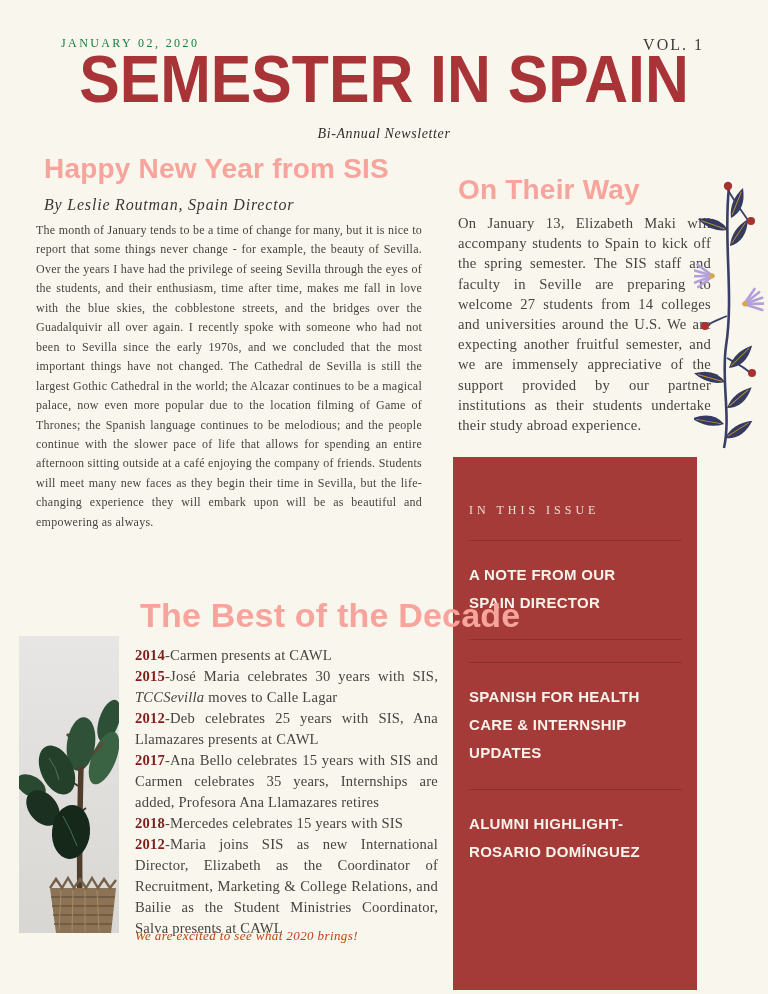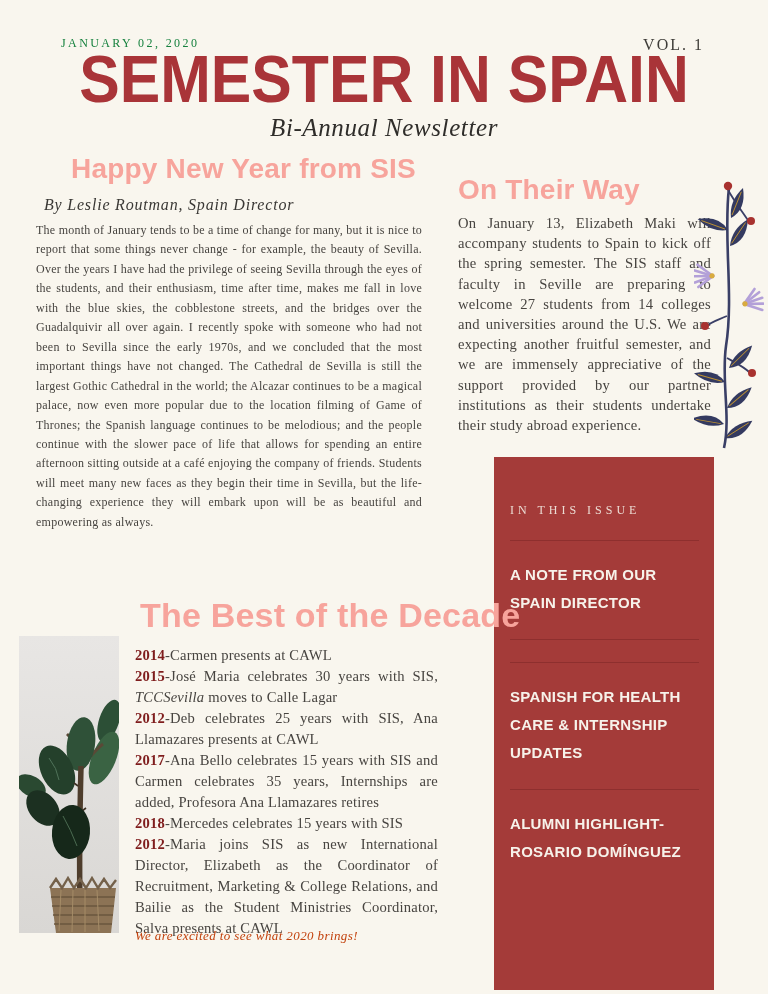--- a/index.html
+++ b/index.html
@@ -21,43 +21,42 @@
   .abs{position:absolute;}
   .issue-date{left:61px;top:36px;font-size:12px;letter-spacing:2.4px;color:#15803d;}
   .vol{right:64px;top:36px;font-size:16px;letter-spacing:2px;color:#3e3c38;}
   .masthead-title{
     left:0;right:0;top:46px;text-align:center;
     font-family:"Liberation Sans",sans-serif;font-weight:700;font-size:66px;line-height:1;
     color:var(--title-red);letter-spacing:0px;white-space:nowrap;
     transform:scaleX(0.92);transform-origin:50% 0;
   }
   .masthead-subtitle{
-    left:0;right:0;top:114px;text-align:center;font-style:italic;font-size:25px;
+    left:0;right:0;top:126px;text-align:center;font-style:italic;font-size:14px;
     letter-spacing:0.6px;color:#2f2d2a;
   }
   h2.pink{
     font-family:"Liberation Sans",sans-serif;font-weight:700;color:var(--heading-pink);
     white-space:nowrap;letter-spacing:0.2px;
   }
-  .h2-left{left:44px;top:153px;font-size:28px;margin-left:27px;}
+  .h2-left{left:44px;top:153px;font-size:28px;}
   .byline{left:44px;top:196px;font-style:italic;font-size:16px;letter-spacing:0.8px;color:#3a3835;}
   .article-body{
     left:36px;top:221px;width:386px;font-size:12px;line-height:19.45px;
     text-align:justify;letter-spacing:0.25px;
   }
   .h2-otw{left:458px;top:174px;font-size:28px;}
   .otw-body{
     left:458px;top:213px;width:253px;font-size:14.6px;line-height:20.2px;
     text-align:justify;letter-spacing:0.25px;
   }
   .flower{left:694px;top:176px;width:70px;height:274px;}
   .redbox{
-    left:453px;top:457px;width:220px;height:533px;background:var(--sidebar-red);
+    left:453px;top:457px;width:244px;height:533px;background:var(--sidebar-red);
     padding:46px 15px 0 16px;
-    margin-left:41px;
   }
   .issue-label{
     font-family:"Liberation Serif",serif;font-size:12px;letter-spacing:4px;
     color:#ecdcd4;
   }
   .issue-divider{height:1px;background:var(--sidebar-divider);margin:22px 0 20px 0;}
   .issue-item{
     font-family:"Liberation Sans",sans-serif;font-weight:700;font-size:15px;line-height:28px;
     letter-spacing:0.3px;color:var(--sidebar-text);white-space:pre-line;
   }

